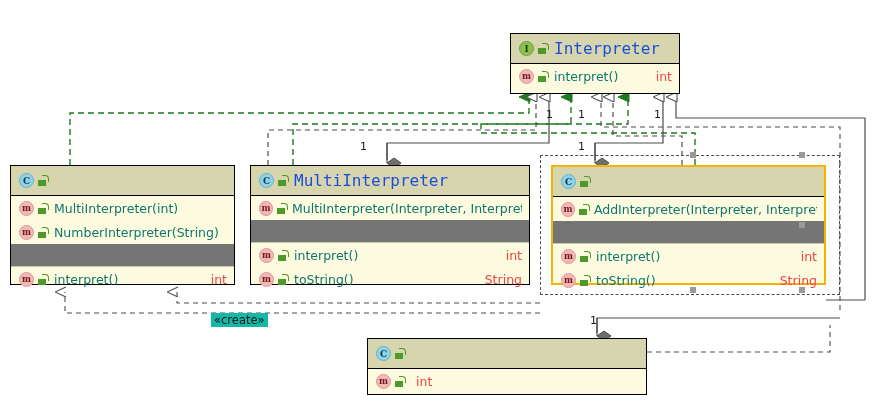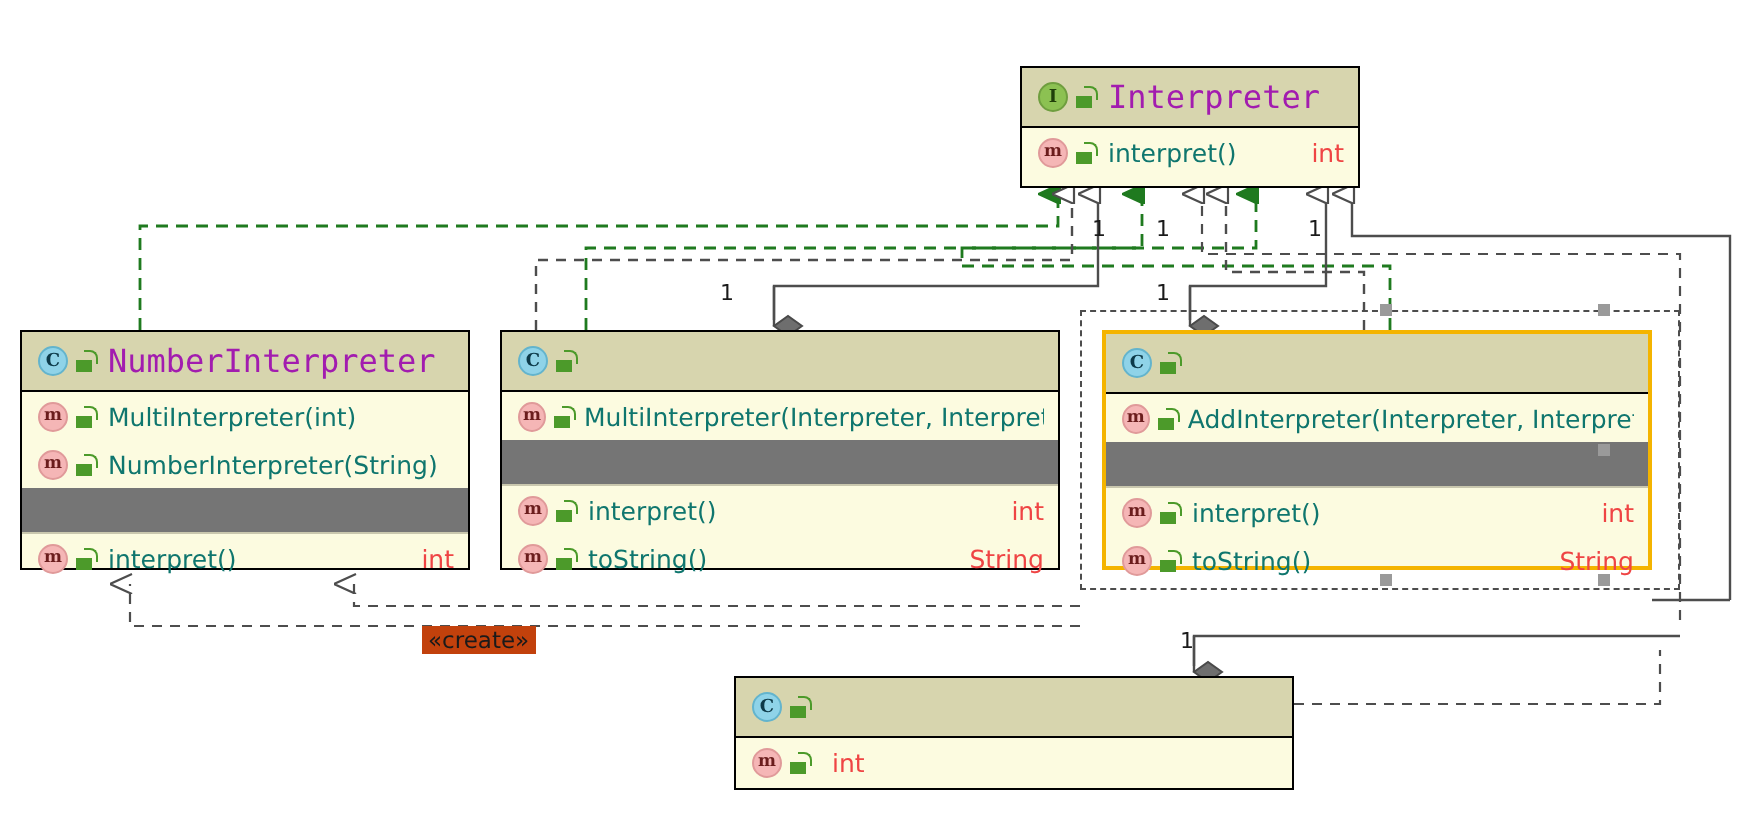--- a/index.html
+++ b/index.html
@@ -56,21 +56,21 @@
     border-bottom: 1px solid #000000;
     height: 30px;
     display: flex;
     align-items: center;
     padding-left: 8px;
     box-sizing: border-box;
   }
   .hdr .nm {
     font-family: "DejaVu Sans Mono", monospace;
     font-size: 16px;
-    color: #a21caf;
+    color: #1d4ed8;
     margin-left: 5px;
     letter-spacing: 0px;
     white-space: nowrap;
     text-align: center;
   }
   .sep-light {
     height: 1px;
     background: #c9c7ae;
   }
   .band {
@@ -151,21 +151,21 @@
     position: absolute;
     font-size: 11px;
     color: #1a1a1a;
     z-index: 6;
     font-family: "DejaVu Sans", sans-serif;
   }
   .stereo {
     position: absolute;
     font-size: 11.5px;
     color: #1a1a1a;
-    background: #c2410c;
+    background: #14b8a6;
     padding: 0 3px;
     z-index: 6;
   }
 </style>
 </head>
 <body>
 
 <div id="canvas">
 
   <svg class="edges" viewBox="0 0 876 417" xmlns="http://www.w3.org/2000/svg">
@@ -267,21 +267,20 @@
           <span class="typ">int</span>
         </div>
       </div>
       <div class="node" style="left: 10px; top: 165px; width: 225px; height: 120px;">
         <div class="hdr">
           <span class="badge cls">C</span>
           <span class="lock">
             <span class="shk"></span>
             <span class="body"></span>
           </span>
-          <span class="nm">NumberInterpreter</span>
         </div>
         <div class="row">
           <span class="badge mth">m</span>
           <span class="lock">
             <span class="shk"></span>
             <span class="body"></span>
           </span>
           <span class="lbl">MultiInterpreter(int)</span>
         </div>
         <div class="row">
@@ -304,20 +303,21 @@
           <span class="typ">int</span>
         </div>
       </div>
       <div class="node" style="left: 250px; top: 165px; width: 280px; height: 120px;">
         <div class="hdr">
           <span class="badge cls">C</span>
           <span class="lock">
             <span class="shk"></span>
             <span class="body"></span>
           </span>
+          <span class="nm">MultiInterpreter</span>
         </div>
         <div class="row">
           <span class="badge mth">m</span>
           <span class="lock">
             <span class="shk"></span>
             <span class="body"></span>
           </span>
           <span class="lbl">MultiInterpreter(Interpreter, Interpreter)</span>
         </div>
         <div class="band"></div>

